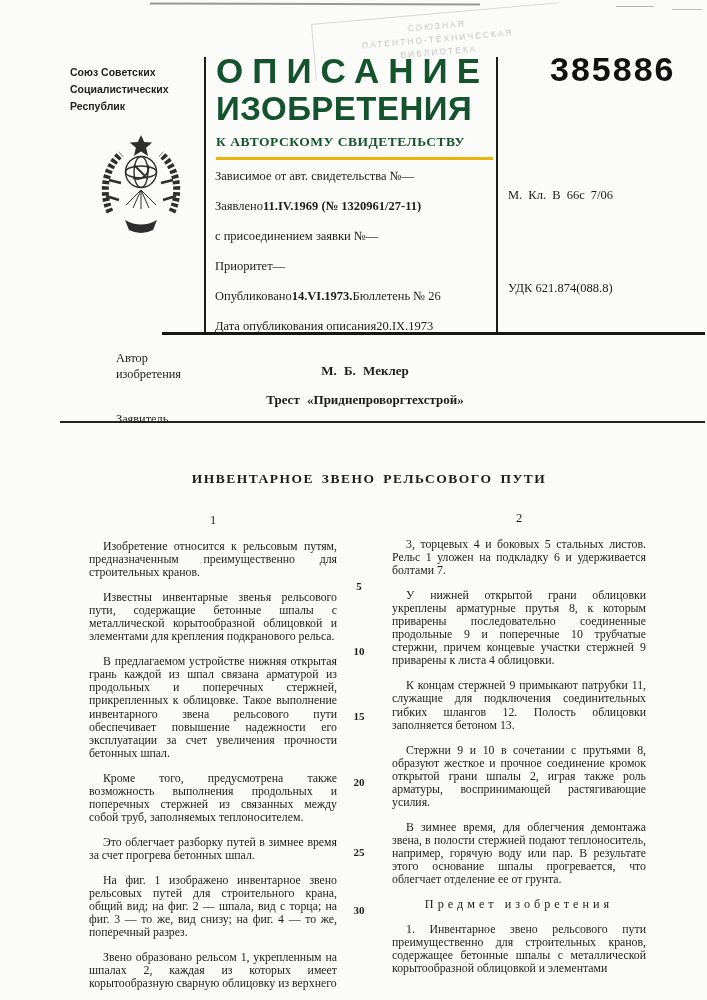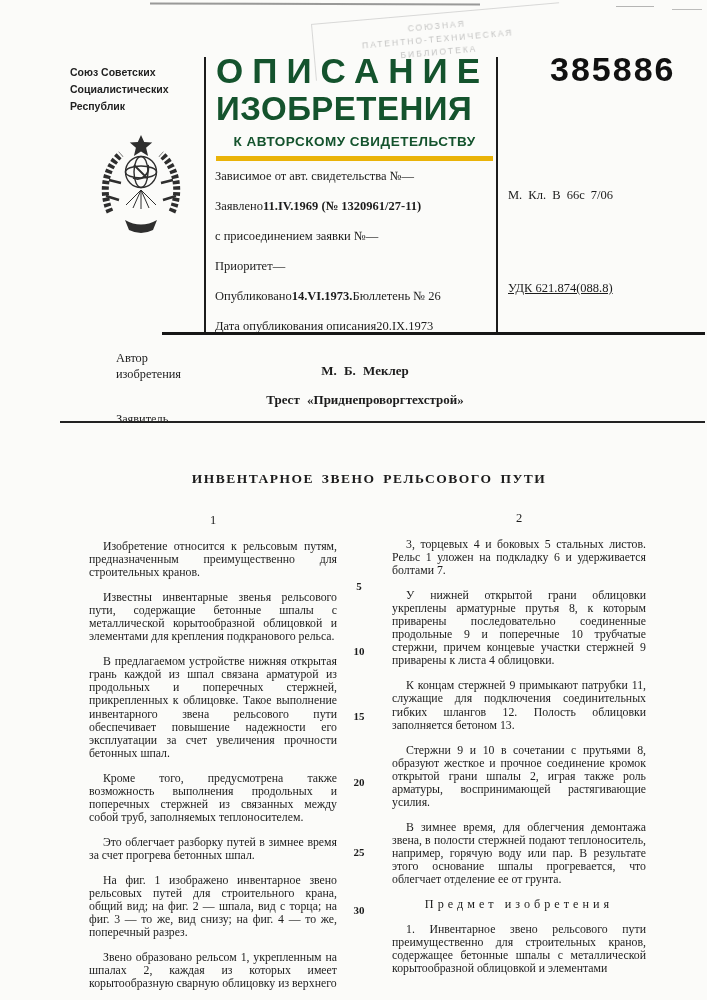--- a/index.html
+++ b/index.html
@@ -27,29 +27,29 @@
   .emblem{position:absolute;left:95px;top:132px;}
   .committee{position:absolute;left:66px;top:255px;width:158px;text-align:center;
     font-family:"Liberation Sans",sans-serif;font-weight:bold;font-size:10.5px;line-height:17px;color:#222;}
   .vline{position:absolute;width:2px;background:#1c1c1c;}
   .vline.one{left:204px;top:57px;height:277px;}
   .vline.two{left:496px;top:57px;height:277px;}
   .big-title{position:absolute;left:216px;top:52px;width:277px;
     font-family:"Liberation Sans",sans-serif;font-weight:bold;color:#14532d;}
   .big-title .l1{font-size:35px;letter-spacing:9px;line-height:38px;white-space:nowrap;}
   .big-title .l2{font-size:33px;letter-spacing:.5px;line-height:38px;white-space:nowrap;}
-  .subtitle{margin-top:6px;padding-bottom:7px;border-bottom:5px solid #eab308;
-    text-align:center;font-size:13.5px;letter-spacing:.5px;white-space:nowrap;}
+  .subtitle{margin-top:6px;padding-bottom:7px;border-bottom:3px solid #eab308;
+    text-align:left;font-size:13.5px;letter-spacing:.5px;white-space:nowrap;font-family:Liberation Serif, serif;}
   .fields{position:absolute;left:215px;top:161px;width:278px;font-size:12.5px;}
   .field{height:30px;display:flex;align-items:center;white-space:nowrap;}
   .field .bv{font-weight:bold;}
   .doc-number{position:absolute;left:506px;top:50px;
     font-family:"Liberation Sans",sans-serif;font-weight:bold;font-size:34px;letter-spacing:2px;color:#111;margin-left:44px;}
   .class-field{position:absolute;left:508px;top:188px;font-size:12.5px;word-spacing:3px;}
-  .udk-field{position:absolute;left:508px;top:281px;font-size:12.5px;text-decoration:underline;}
+  .udk-field{position:absolute;left:508px;top:281px;font-size:12.5px;}
   .rule-thick{position:absolute;left:162px;top:332px;width:543px;height:3px;background:#161616;}
   .rule-thin{position:absolute;left:60px;top:421px;width:645px;height:2px;background:#222;}
   
   .side-label{position:absolute;left:84px;font-size:12.3px;line-height:16px;margin-left:32px;}
   .center-value{position:absolute;left:215px;width:300px;text-align:center;font-weight:bold;font-size:13px;word-spacing:4px;}
   
   .invention-title{position:absolute;left:34px;top:471px;width:670px;text-align:center;
     font-weight:bold;font-size:13.5px;letter-spacing:1.5px;word-spacing:3px;}
   .colhead{position:absolute;font-size:12.5px;text-align:center;}
   .colhead.c1{left:78px;top:513px;width:270px;}

